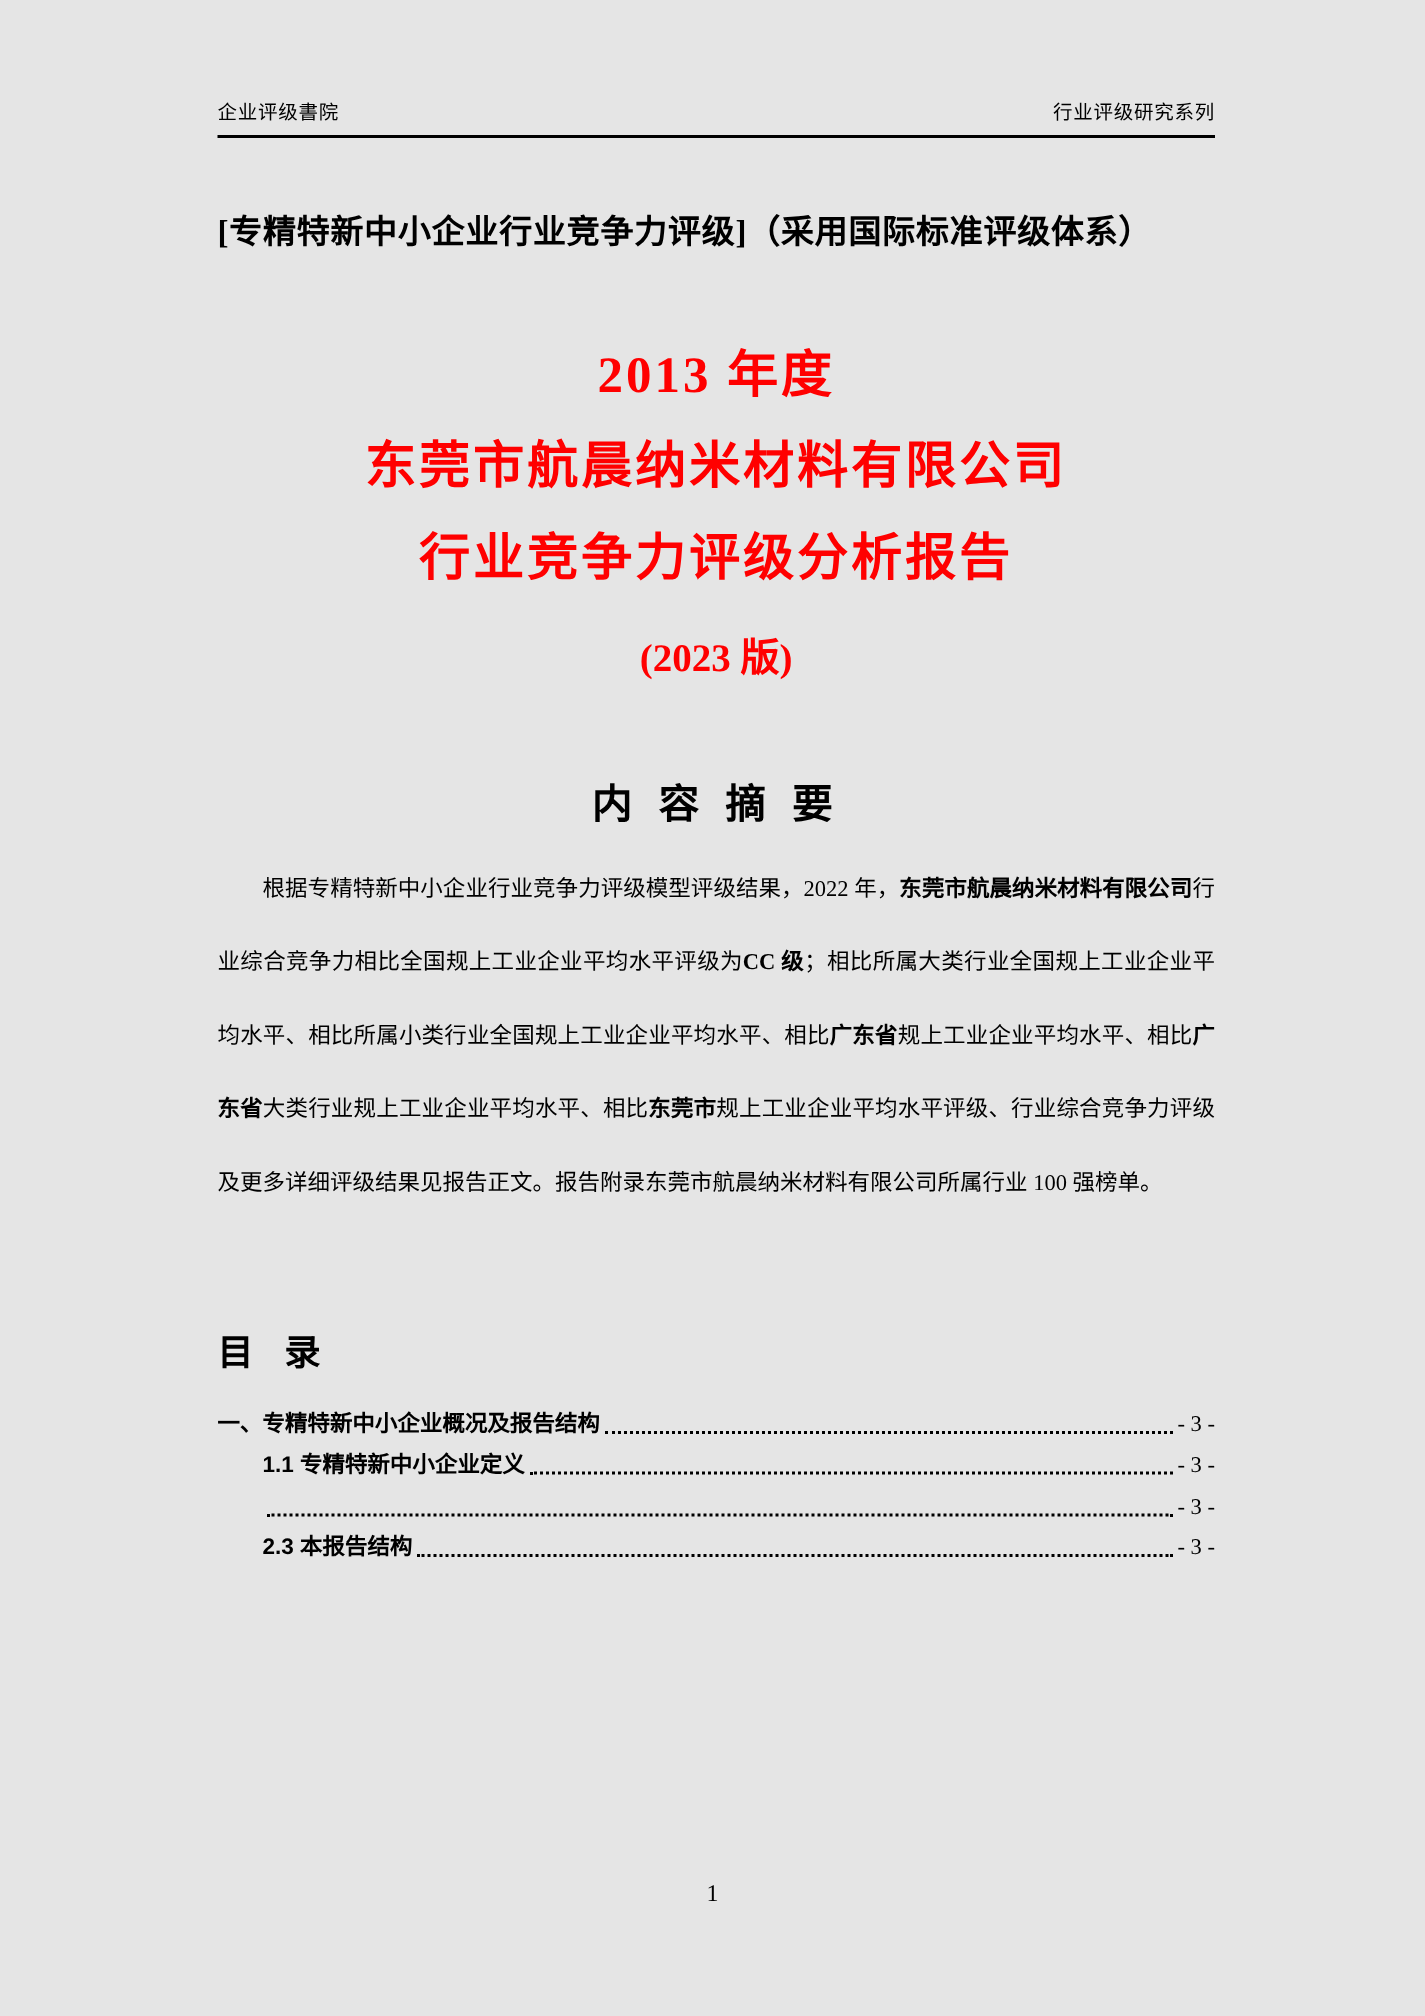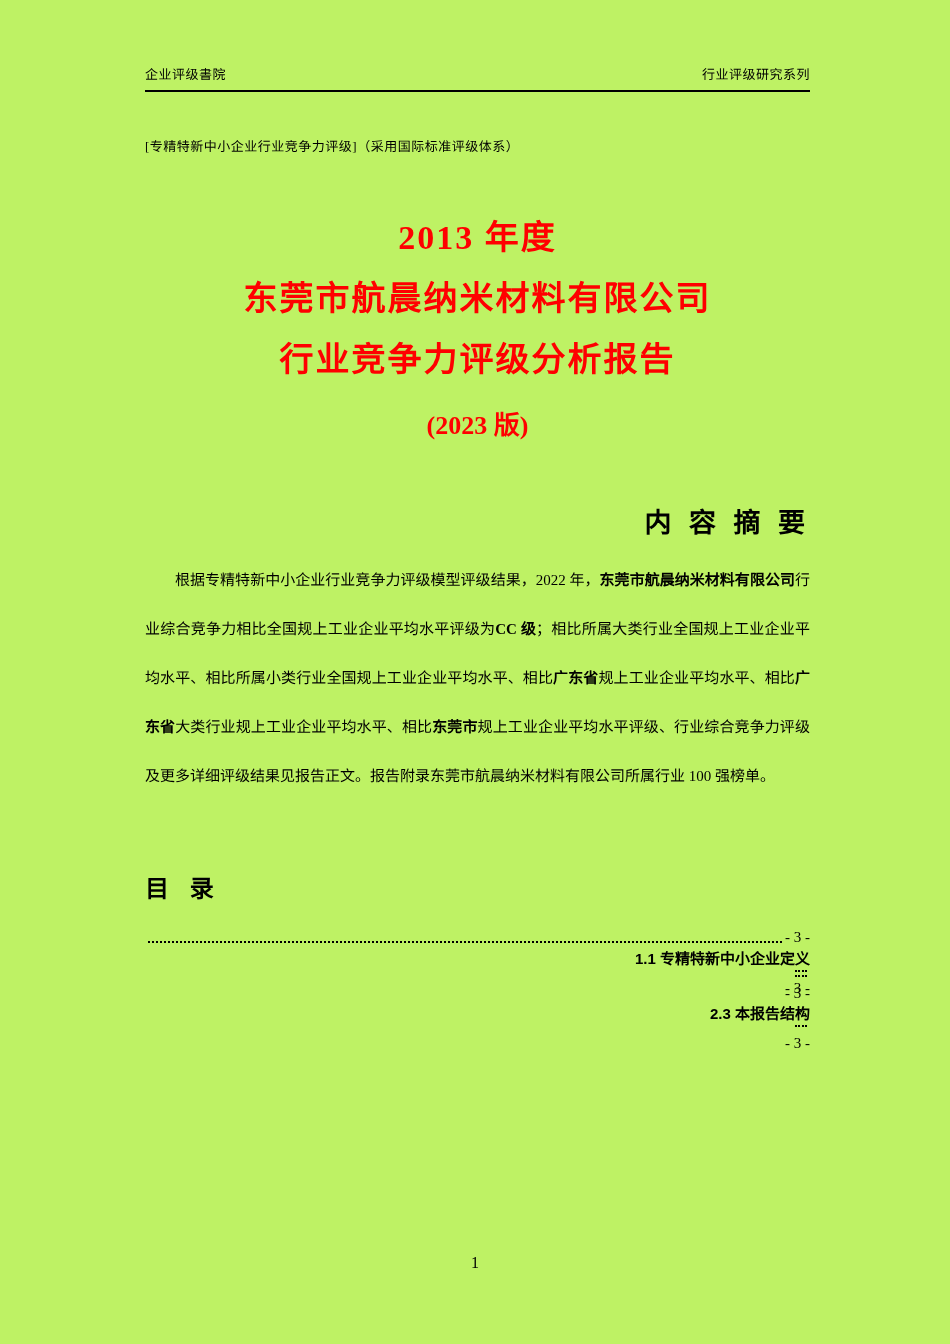--- a/index.html
+++ b/index.html
@@ -2,62 +2,62 @@
 <html lang="zh-CN"><head>
 <meta charset="utf-8">
 <style>
   * { box-sizing: border-box; }
   html, body { margin: 0; padding: 0; background: #ffffff; }
   .page {
     position: relative;
     width: 950px;
     height: 1344px;
     margin: 0 auto;
-    background: #bef264;
+    background: #e5e5e5;
     color: #000000;
     padding: 64px 140px 0 145px;
     font-family: "Liberation Serif", "DejaVu Serif", serif;
     overflow: hidden;
   }
   .doc-header {
     display: flex;
     justify-content: space-between;
     align-items: flex-end;
     font-size: 13px;
     letter-spacing: 0.5px;
     padding-bottom: 7px;
   }
   .header-rule {
     border-top: 2px solid #000000;
     height: 0;
   }
   .subtitle {
     margin: 44px 0 0 0;
-    font-size: 13px;
-    font-weight: normal;
+    font-size: 22px;
+    font-weight: bold;
     letter-spacing: 0.5px;
   }
   .title-block {
     margin: 52px 0 0 0;
     text-align: center;
     font-weight: bold;
     font-size: 34px;
     line-height: 61px;
     letter-spacing: 2px;
   }
   .title-line { display: block; }
   .title-version {
     text-align: center;
     font-weight: bold;
     font-size: 26px;
     margin-top: 14px;
   }
   .summary-heading {
     margin: 60px 0 0 0;
-    text-align: right;
+    text-align: center;
     font-size: 27px;
     letter-spacing: 5px;
     font-weight: bold;
     font-family: "Liberation Sans", "DejaVu Sans", sans-serif;
   }
   .summary-paragraph {
     margin: 16px 0 0 0;
     font-size: 15px;
     line-height: 49px;
     text-align: justify;
@@ -72,21 +72,21 @@
     font-weight: bold;
     font-family: "Liberation Sans", "DejaVu Sans", sans-serif;
   }
   .toc-list { margin-top: 16px; font-size: 15px; }
   .toc-entry {
     display: flex;
     align-items: flex-end;
     height: 27.5px;
     cursor: pointer;
   }
-  .toc-entry.level-2 { padding-left: 30px; flex-direction: column; }
+  .toc-entry.level-2 { padding-left: 30px; }
   .toc-label {
     font-family: "Liberation Sans", "DejaVu Sans", sans-serif;
     font-weight: bold;
     white-space: nowrap;
     line-height: 22px;
   }
   .toc-dots {
     flex: 1;
     border-bottom: 2.2px dotted #000000;
     margin: 0 3px 5px 3px;
@@ -127,20 +127,21 @@
   <div class="title-version accent" style="color: rgb(255, 0, 0);">(2023 版)</div>
 
   <h2 class="summary-heading">内 容 摘 要</h2>
 
   <p class="summary-paragraph"><span>根据专精特新中小企业行业竞争力评级模型评级结果，2022 年，</span><span class="seg-bold">东莞市航晨纳米材料有限公司</span><span>行业综合竞争力相比全国规上工业企业平均水平评级为</span><span class="seg-bold">CC 级</span><span>；相比所属大类行业全国规上工业企业平均水平、相比所属小类行业全国规上工业企业平均水平、相比</span><span class="seg-bold">广东省</span><span>规上工业企业平均水平、相比</span><span class="seg-bold">广东省</span><span>大类行业规上工业企业平均水平、相比</span><span class="seg-bold">东莞市</span><span>规上工业企业平均水平评级、行业综合竞争力评级及更多详细评级结果见报告正文。报告附录东莞市航晨纳米材料有限公司所属行业 100 强榜单。</span></p>
 
   <h2 class="toc-heading">目 录</h2>
 
   <div class="toc-list">
       <div class="toc-entry level-1">
+        <span class="toc-label">一、专精特新中小企业概况及报告结构</span>
         <span class="toc-dots"></span>
         <span class="toc-page">- 3 -</span>
       </div>
       <div class="toc-entry level-2">
         <span class="toc-label">1.1 专精特新中小企业定义</span>
         <span class="toc-dots"></span>
         <span class="toc-page">- 3 -</span>
       </div>
       <div class="toc-entry level-2">
         <span class="toc-dots"></span>

